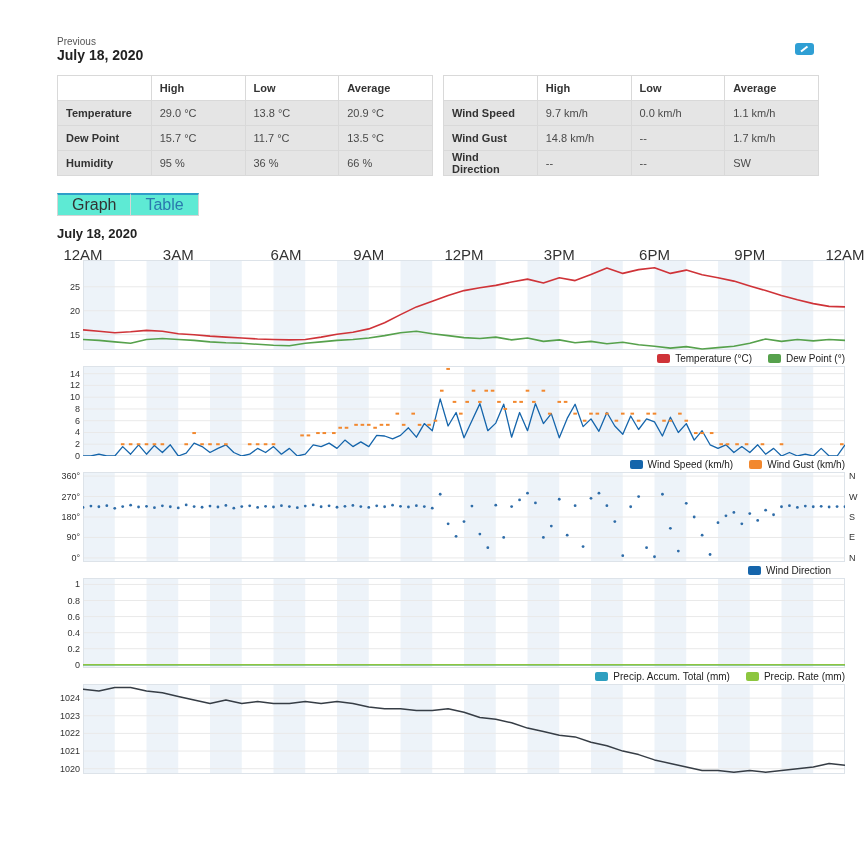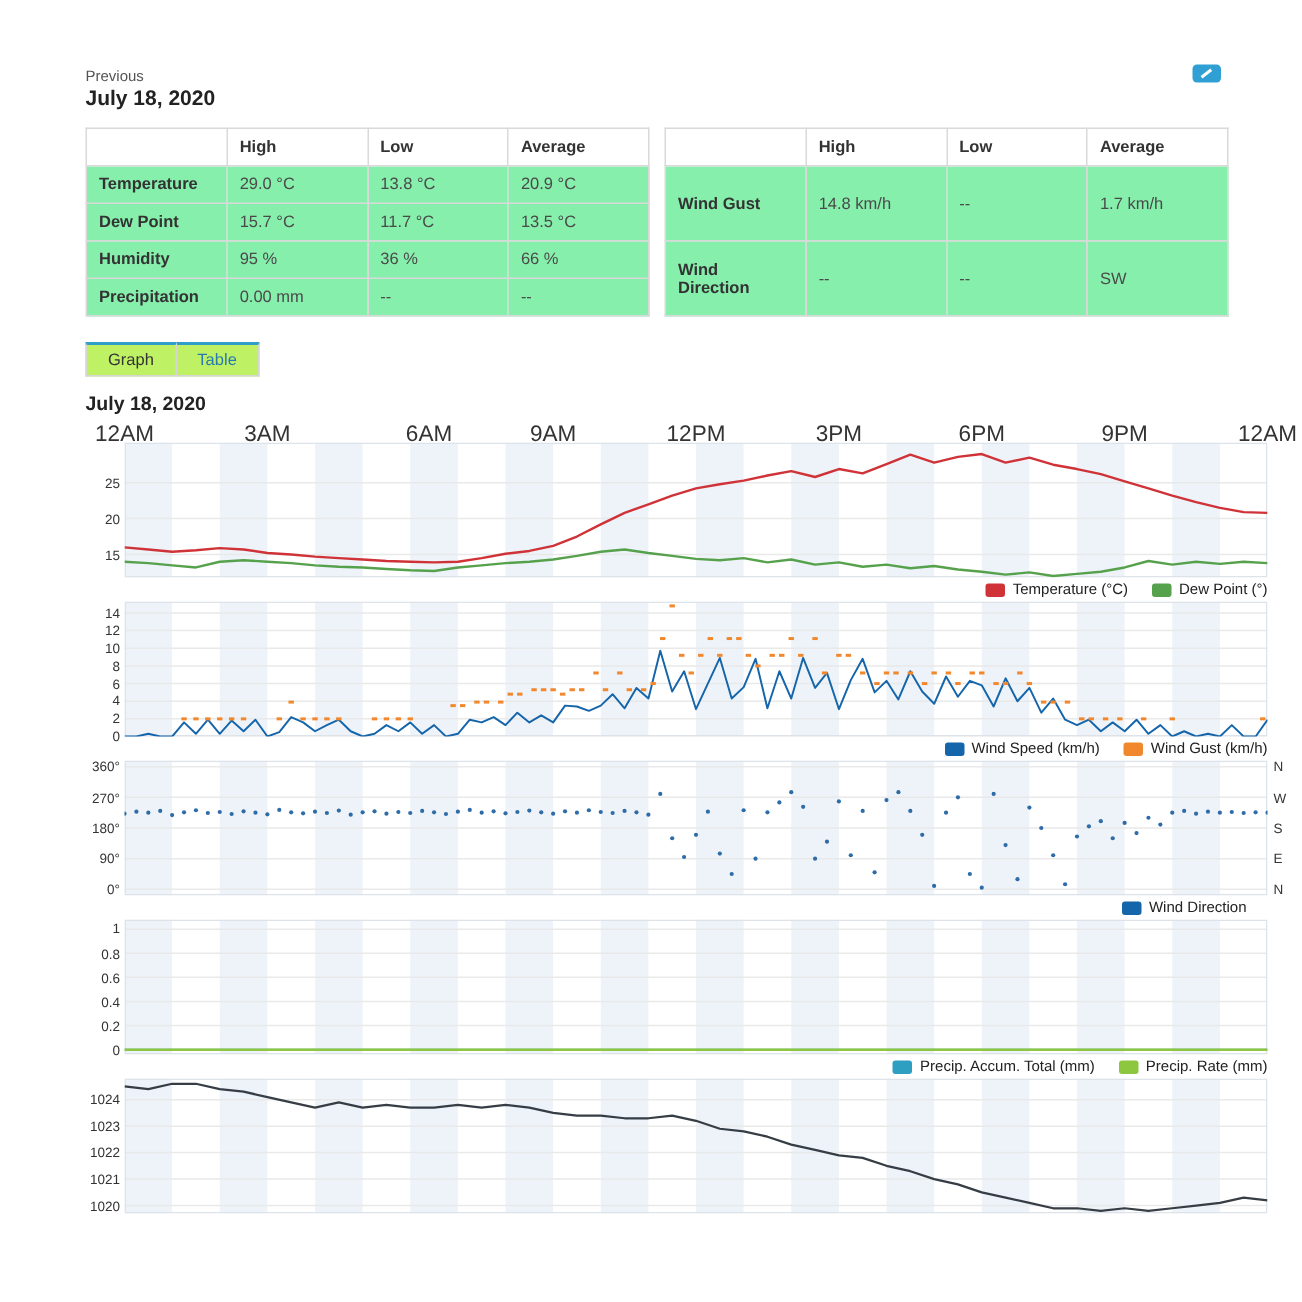--- a/index.html
+++ b/index.html
@@ -1,41 +1,41 @@
 <!DOCTYPE html>
 <html><head>
 <meta charset="utf-8">
 <style>
   * { margin:0; padding:0; box-sizing:border-box; }
   html,body { width:868px; height:868px; background:#fff; overflow:hidden;
     font-family:"Liberation Sans","DejaVu Sans",sans-serif; color:#333; }
-  .page { position:relative; width:868px; height:868px; padding:46px 23px 0 57px; }
+  .page { position:relative; width:868px; height:868px; padding:36px 23px 0 57px; }
 
   
   .prev { font-size:10px; color:#555; cursor:pointer; }
   .title { font-size:14px; font-weight:bold; color:#222; margin-top:1px; }
   .date  { font-size:14px; font-weight:bold; color:#222; margin-bottom:12px; }
   .toggle-btn { position:absolute; top:43px; right:54px; width:19px; height:12px;
     background:#2f9fd4; border-radius:3px; cursor:pointer; }
   .toggle-btn svg { display:block; }
 
   
   .tables { display:flex; gap:10px; }
   table.summary { border-collapse:collapse; width:376px; font-size:11px; table-layout:fixed;border-radius:20px; }
   table.summary th, table.summary td { border:1px solid #d9d9d9; padding:0 8px; height:25px;
     text-align:left; vertical-align:middle; }
   table.summary thead th { background:#fff; font-weight:bold; color:#333; }
-  table.summary tbody tr { background:#86efac; }
+  table.summary tbody tr { background:#e5e5e5; }
   table.summary tbody td.rowlabel { font-weight:bold; color:#333; }
   table.summary tbody td { color:#4a4a4a; font-weight:normal; }
 
   
   .tabs { display:flex; margin-top:17px; }
-  .tab { height:23px; padding:0 14px; font-size:11px; display:flex; align-items:center;
-    border:1px solid #d5d5d5; border-top:2px solid #2f9ec9; background:#bef264; cursor:pointer; }
+  .tab { height:23px; padding:0 14px; font-size:16px; display:flex; align-items:center;
+    border:1px solid #d5d5d5; border-top:2px solid #2f9ec9; background:#5eead4; cursor:pointer; }
   .tab + .tab { border-left:none; }
   .tab.active { color:#333; }
   .tab.inactive { color:#2a79ae; }
 
   
   .chart-heading { font-size:13px; font-weight:bold; color:#222; margin:10px 0 4px 0; }
   .xlabels { position:relative; height:15px; font-size:15px; color:#333; }
   .xlabels span { position:absolute; top:1px; transform:translateX(-50%); white-space:nowrap; }
 
   .chart-block { position:relative; }
@@ -85,38 +85,38 @@
             <td class="">15.7 °C</td>
             <td class="">11.7 °C</td>
             <td class="">13.5 °C</td>
           </tr>
           <tr>
             <td class="rowlabel">Humidity</td>
             <td class="">95 %</td>
             <td class="">36 %</td>
             <td class="">66 %</td>
           </tr>
-          <tr>
-            <td class="rowlabel">Precipitation</td>
-            <td class="">0.00 mm</td>
-            <td class="">--</td>
-            <td class="">--</td>
-          </tr>
         </tbody>
     </table>
     <table class="summary">
       <thead>
           <tr>
             <th></th>
             <th>High</th>
             <th>Low</th>
             <th>Average</th>
           </tr>
         </thead>
       <tbody>
+          <tr>
+            <td class="rowlabel">Wind Speed</td>
+            <td class="">9.7 km/h</td>
+            <td class="">0.0 km/h</td>
+            <td class="">1.1 km/h</td>
+          </tr>
           <tr>
             <td class="rowlabel">Wind Gust</td>
             <td class="">14.8 km/h</td>
             <td class="">--</td>
             <td class="">1.7 km/h</td>
           </tr>
           <tr>
             <td class="rowlabel">Wind Direction</td>
             <td class="">--</td>
             <td class="">--</td>

